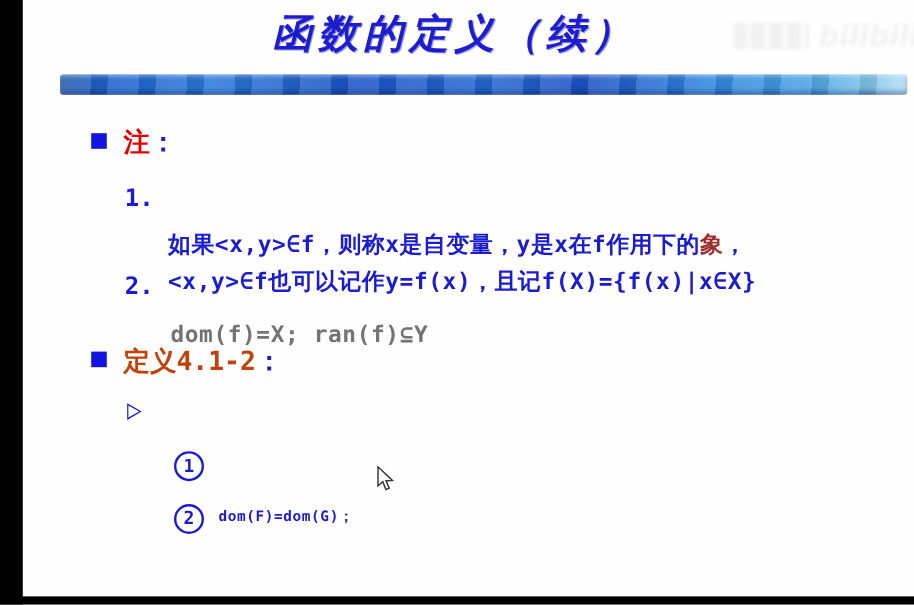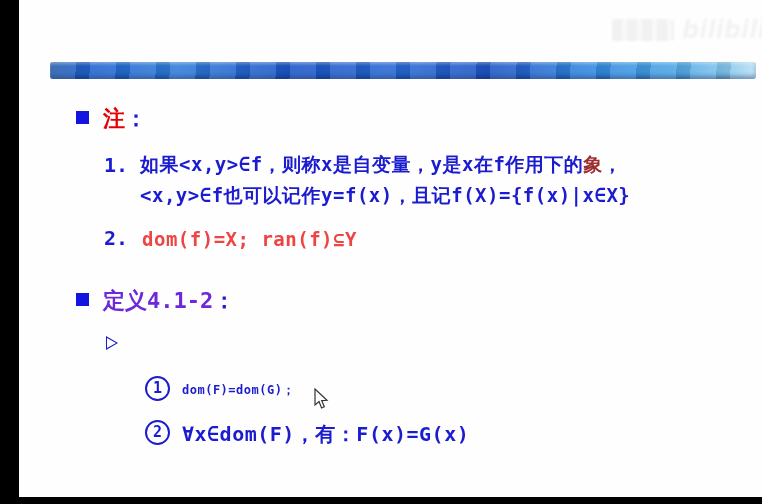--- a/index.html
+++ b/index.html
@@ -34,27 +34,27 @@
       #1d53c4 62%, #2f86dd 76%, #4aa3e4 88%, #86c8ee 96%, #b9e0f5 100%);
     box-shadow:inset 0 2px 3px rgba(255,255,255,.35), inset 0 -3px 4px rgba(10,30,90,.45);
   }
   .band::after{content:"";position:absolute;inset:0;border-radius:3px;
     background:repeating-linear-gradient(93deg,rgba(255,255,255,.12) 0 26px,rgba(0,0,0,.08) 26px 40px);}
 
   .sq-bullet{position:absolute;width:13px;height:13px;background:#1414e0;}
   .txt{position:absolute;font-family:"DejaVu Sans Mono","Liberation Mono",monospace;}
   .blue{color:#1b1bd0;}
   .red-bright{color:#e60000;}
-  .crimson{color:#ef4444;}
-  .darkred{color:#6d28d9;}
+  .crimson{color:#737373;}
+  .darkred{color:#c2410c;}
   .maroon{color:#9c3030;}
 
   .note-row{top:104px;left:103px;font-size:22px;font-weight:bold;}
   .item-num{font-size:20px;font-weight:bold;}
-  .item-body{font-size:19px;line-height:31px;font-weight:bold;letter-spacing:.5px;}
+  .item-body{font-size:19px;line-height:31px;font-weight:bold;letter-spacing:.5px;margin-top:40px;}
 
   .def-row{top:286px;left:103px;font-size:22px;font-weight:bold;}
 
   .arrow-bullet{position:absolute;left:106px;top:336px;width:0;height:0;
     border-top:7px solid transparent;border-bottom:7px solid transparent;
     border-left:12px solid #1b1bd0;}
   .arrow-bullet::after{content:"";position:absolute;left:-11px;top:-5px;width:0;height:0;
     border-top:5px solid transparent;border-bottom:5px solid transparent;
     border-left:9px solid #fefefe;}
 
@@ -66,20 +66,21 @@
   .cursor{position:absolute;left:313px;top:388px;width:16px;height:22px;}
 </style>
 </head>
 <body>
 
 <div class="frame">
 
   <div class="bar-left"></div>
   <div class="bar-bottom"></div>
 
+  <div class="slide-title">函数的定义（续）</div>
 
   <div class="watermark">
     <span class="wm-smudge"></span>
     <span class="wm-text">bilibili</span>
   </div>
 
   <div class="band"></div>
 
   <div class="sq-bullet" style="left:76px;top:111px;"></div>
   <div class="txt note-row">
@@ -99,19 +100,18 @@
   <div class="txt def-row">
     <span class="darkred">定义4.1-2</span><span class="blue">：</span>
   </div>
 
   <div class="arrow-bullet"></div>
 
   <div class="circ-num" style="left:145px;top:376px;">1</div>
   <div class="txt item-body blue" style="left:182px;top:375px;font-size:12px;">dom(F)=dom(G)；</div>
 
   <div class="circ-num" style="left:145px;top:420px;">2</div>
-  <div class="txt item-body blue" style="left:182px;top:419px;font-size:20px;">∀x∈dom(F)，有：F(x)=G(x)</div>
 
   <svg class="cursor" viewBox="0 0 16 22">
     <path d="M2 1 L2 17 L6 13.5 L8.6 20 L11.3 18.8 L8.7 12.6 L14 12.3 Z" fill="#ffffff" stroke="#333333" stroke-width="1.2"></path>
   </svg>
 
 </div>
 
 </body></html>

